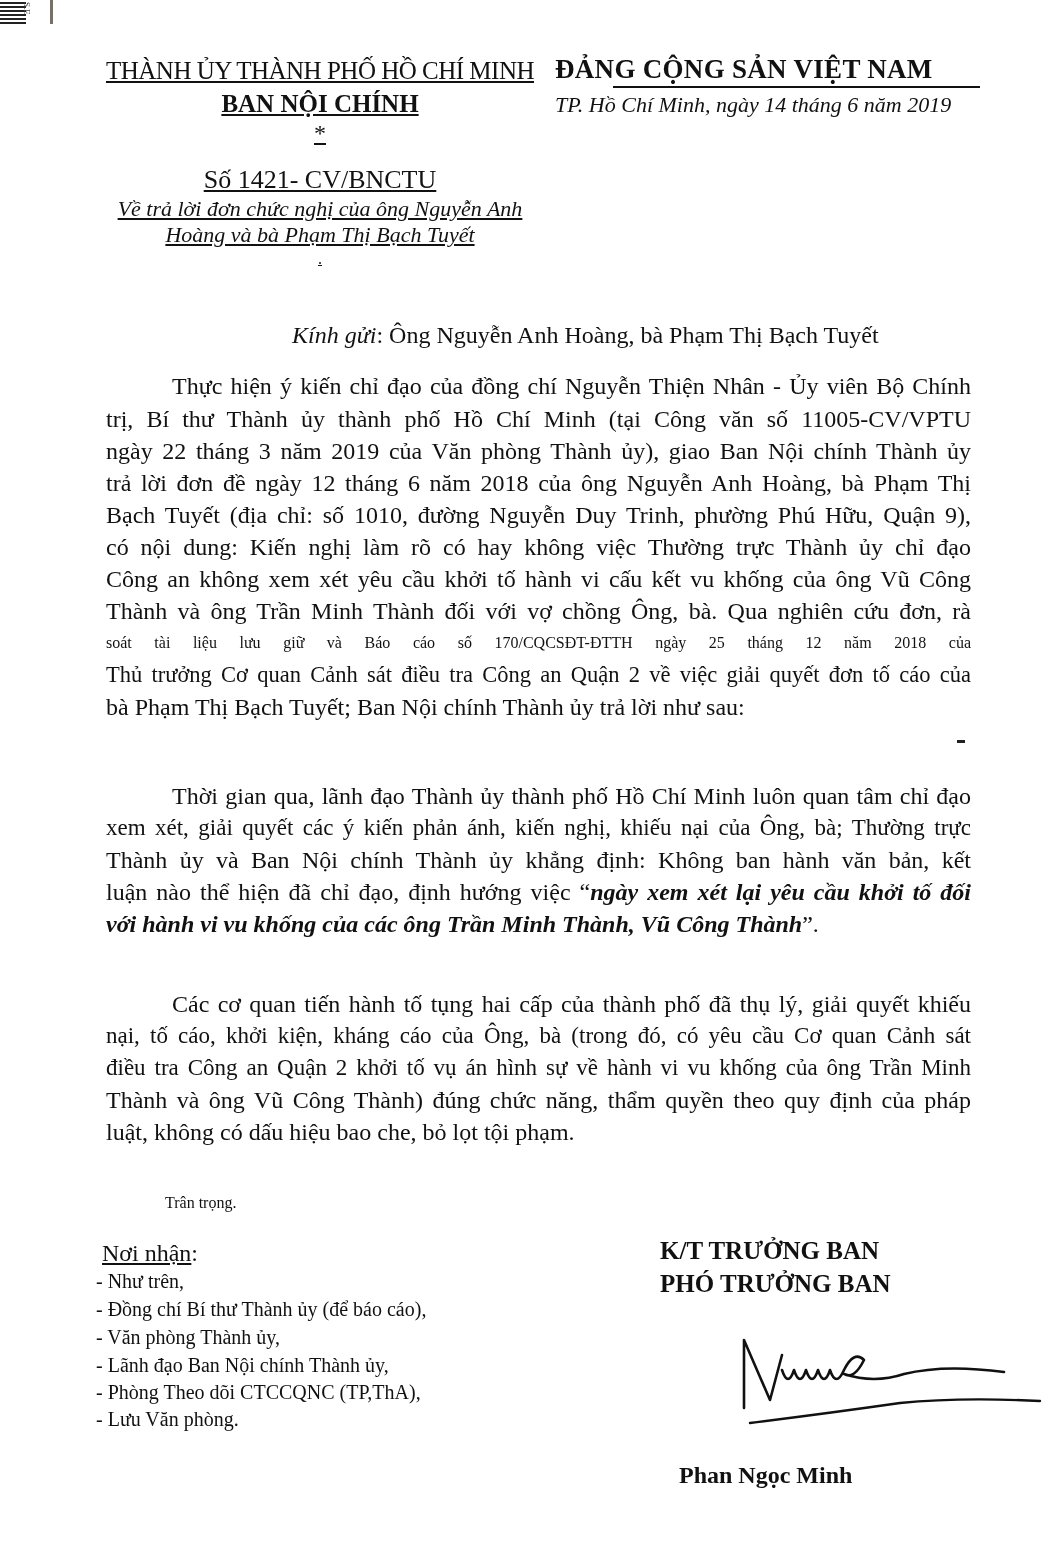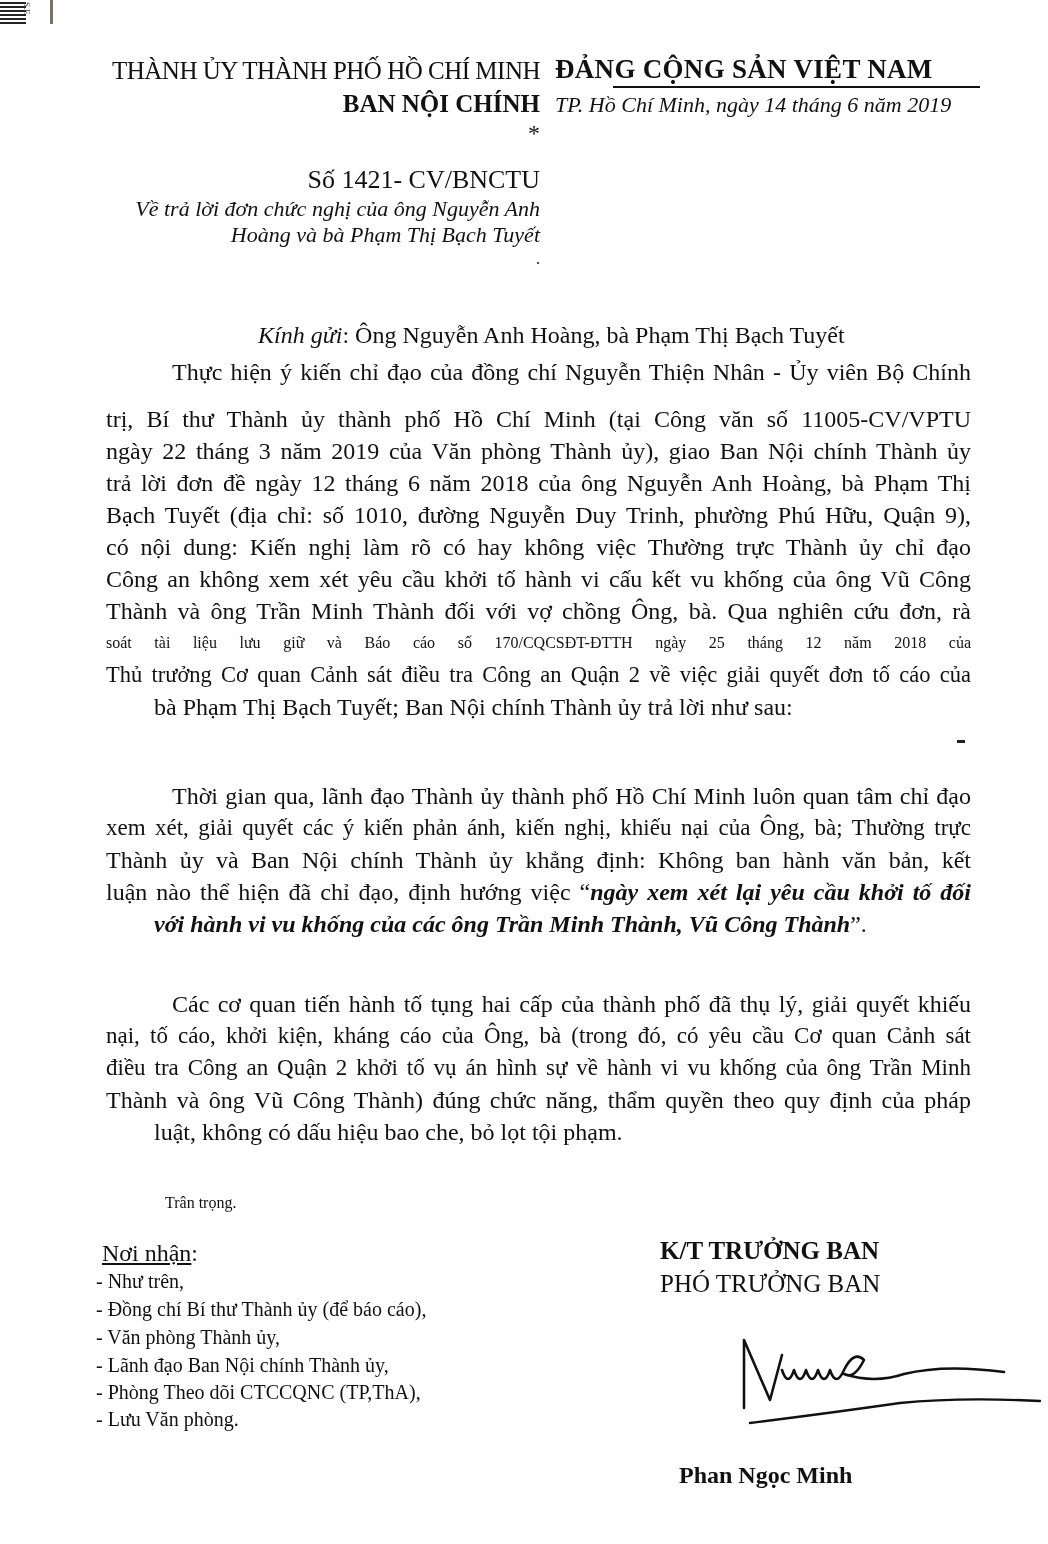--- a/index.html
+++ b/index.html
@@ -8,50 +8,50 @@
       font-family: "Liberation Serif", "DejaVu Serif", serif; color: #111;
     }
     .abs { position: absolute; white-space: nowrap; }
     .barcode {
       left: 0; top: 0; width: 26px; height: 24px;
       background: repeating-linear-gradient(0deg, #222 0 2px, #fff 2px 4px);
     }
     .barcode-text { left: 32px; top: 2px; font-size: 9px; color: #444; transform: rotate(90deg); transform-origin: left top; }
     .edge-line { left: 50px; top: 0; width: 3px; height: 24px; background: #7a6f63; }
 
-    .hdr-left { left: 100px; width: 440px; text-align: right; }
+    .hdr-left { left: 100px; width: 440px; text-align: center; text-decoration: underline; }
     .org1 { top: 57px; font-size: 25px; letter-spacing: -0.5px; }
     .org2 { top: 90px; font-size: 25px; font-weight: bold; }
     .star { top: 120px; font-size: 24px; }
     .docno { top: 165px; font-size: 26px; }
     .subj { font-size: 22px; font-style: italic; }
     .subj1 { top: 196px; }
     .subj2 { top: 222px; }
     .dot { top: 250px; font-size: 16px; }
 
     .hdr-right { left: 555px; width: 450px; text-align: left; }
     .party { top: 54px; font-size: 27px; font-weight: bold; letter-spacing: 0.3px; }
     .party-line { left: 613px; top: 86px; width: 367px; height: 2px; background: #111; }
     .dateline { top: 92px; font-size: 22px; font-style: italic; }
 
     .kinh { left: 258px; top: 322px; font-size: 24px; }
-    .kinh i { font-style: italic; }
+    .kinh i { font-style: italic; margin-left: 34px; }
 
     .body-line { left: 106px; width: 865px; font-size: 24px; text-align: justify; text-align-last: justify; line-height: 32px; height: 32px; }
     .body-line.first { padding-left: 66px; width: 799px; }
-    .body-line.last { text-align-last: left; margin-left: 48px; }
+    .body-line.last { text-align-last: left; }
     .bi { font-style: italic; font-weight: bold; }
 
     .tran { left: 165px; top: 1194px; font-size: 16px; }
     .noi-title { left: 102px; top: 1240px; font-size: 24px; }
     .noi-title span { text-decoration: underline; }
     .recip { left: 96px; font-size: 20px; }
 
     .sign1 { left: 660px; top: 1237px; font-size: 25px; font-weight: bold; }
-    .sign2 { left: 660px; top: 1270px; font-size: 25px; }
+    .sign2 { left: 660px; top: 1270px; font-size: 25px; font-weight: bold; }
     .signer { left: 679px; top: 1462px; font-size: 24px; font-weight: bold; }
     .signature { left: 730px; top: 1320px; width: 320px; height: 110px; }
     .dash-mark { left: 957px; top: 740px; width: 8px; height: 3px; background: #222; }
   </style>
 </head>
 <body>
 
 <div class="abs barcode"></div>
 <div class="abs barcode-text">S.E</div>
 <div class="abs edge-line"></div>
@@ -63,21 +63,21 @@
 <div class="abs hdr-left subj subj1">Về trả lời đơn chức nghị của ông Nguyễn Anh</div>
 <div class="abs hdr-left subj subj2">Hoàng và bà Phạm Thị Bạch Tuyết</div>
 <div class="abs hdr-left dot">.</div>
 
 <div class="abs hdr-right party">ĐẢNG CỘNG SẢN VIỆT NAM</div>
 <div class="abs party-line"></div>
 <div class="abs hdr-right dateline">TP. Hồ Chí Minh, ngày 14 tháng 6 năm 2019</div>
 
 <div class="abs kinh"><i>Kính gửi</i><span>: Ông Nguyễn Anh Hoàng, bà Phạm Thị Bạch Tuyết</span></div>
 
-<div class="abs body-line first" style="top:356px">Thực hiện ý kiến chỉ đạo của đồng chí Nguyễn Thiện Nhân - Ủy viên Bộ Chính</div>
+<div class="abs body-line first" style="top:370px">Thực hiện ý kiến chỉ đạo của đồng chí Nguyễn Thiện Nhân - Ủy viên Bộ Chính</div>
 <div class="abs body-line" style="top:403px">trị, Bí thư Thành ủy thành phố Hồ Chí Minh (tại Công văn số 11005-CV/VPTU</div>
 <div class="abs body-line" style="top:435px">ngày 22 tháng 3 năm 2019 của Văn phòng Thành ủy), giao Ban Nội chính Thành ủy</div>
 <div class="abs body-line" style="top:467px">trả lời đơn đề ngày 12 tháng 6 năm 2018 của ông Nguyễn Anh Hoàng, bà Phạm Thị</div>
 <div class="abs body-line" style="top:499px">Bạch Tuyết (địa chỉ: số 1010, đường Nguyễn Duy Trinh, phường Phú Hữu, Quận 9),</div>
 <div class="abs body-line" style="top:531px">có nội dung: Kiến nghị làm rõ có hay không việc Thường trực Thành ủy chỉ đạo</div>
 <div class="abs body-line" style="top:563px">Công an không xem xét yêu cầu khởi tố hành vi cấu kết vu khống của ông Vũ Công</div>
 <div class="abs body-line" style="top:595px">Thành và ông Trần Minh Thành đối với vợ chồng Ông, bà. Qua nghiên cứu đơn, rà</div>
 <div class="abs body-line" style="top:627px; font-size:16px">soát tài liệu lưu giữ và Báo cáo số 170/CQCSĐT-ĐTTH ngày 25 tháng 12 năm 2018 của</div>
 <div class="abs body-line" style="top:659px; font-size:22.5px">Thủ trưởng Cơ quan Cảnh sát điều tra Công an Quận 2 về việc giải quyết đơn tố cáo của</div>
 <div class="abs body-line last" style="top:691px">bà Phạm Thị Bạch Tuyết; Ban Nội chính Thành ủy trả lời như sau:</div>

